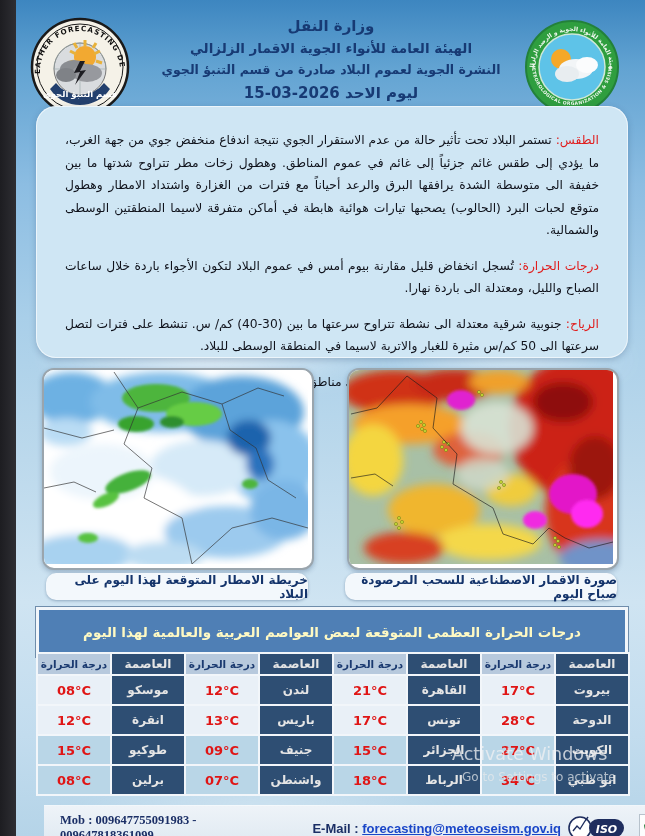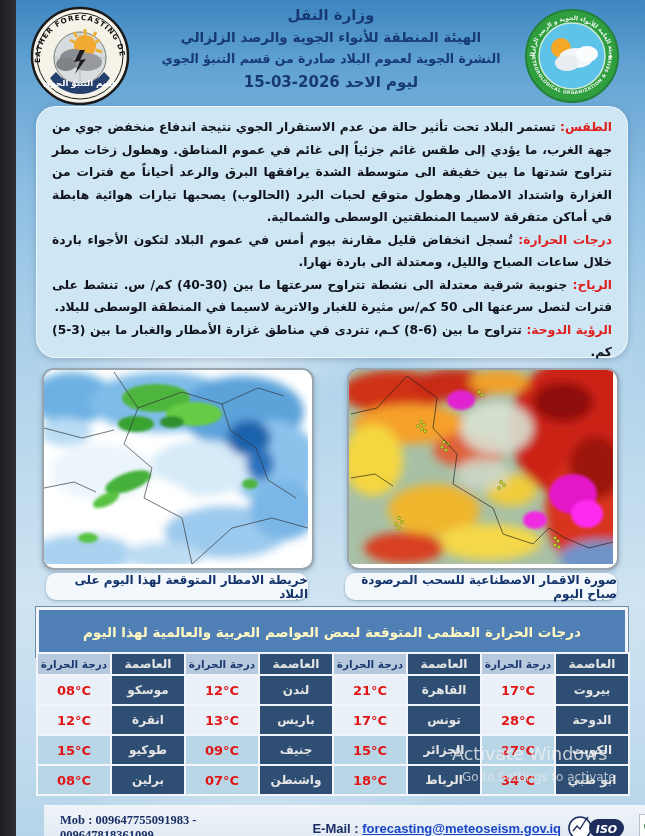--- a/index.html
+++ b/index.html
@@ -3,34 +3,34 @@
 <meta charset="utf-8">
 <style>
   html,body{margin:0;padding:0;}
   body{font-family:"DejaVu Sans",sans-serif;}
   .page{position:relative;width:645px;height:836px;overflow:hidden;
     background:linear-gradient(180deg,#3d86c0 0%,#62a3d2 8%,#8cbde2 22%,#a9cfe9 38%,#bcd9ec 55%,#cfe4f2 72%,#c2dcee 88%,#b5d4e8 100%);}
   .cloud{position:absolute;border-radius:50%;filter:blur(12px);background:radial-gradient(ellipse,rgba(255,255,255,.75),rgba(255,255,255,0) 70%);}
   .edge-strip{position:absolute;left:0;top:0;width:16px;height:836px;background:linear-gradient(90deg,#1d1d21,#2e2e33);z-index:30;}
 
   
-  .hdr{position:absolute;left:16px;top:0;width:547px;height:102px;z-index:5;}
+  .hdr{position:absolute;left:16px;top:11px;width:547px;height:102px;z-index:5;}
   .hdr-titles{position:absolute;left:120px;top:4px;width:390px;text-align:center;color:#173a74;direction:rtl;}
   .hl1{font-size:15px;font-weight:bold;line-height:22px;}
   .hl2{font-size:13.5px;font-weight:bold;line-height:22px;}
   .hl3{font-size:12.5px;font-weight:bold;line-height:22px;}
   .hl4{font-size:15px;font-weight:bold;line-height:24px;}
   .logo-left{position:absolute;left:14px;top:6px;width:100px;height:100px;}
   .logo-right{position:absolute;left:508px;top:8px;width:96px;height:96px;}
 
   
   .panel{position:absolute;left:36px;top:106px;width:592px;height:252px;background:#cfe6f4;
     border-radius:20px;box-shadow:inset 0 0 0 1px rgba(255,255,255,.6), 0 2px 6px rgba(30,60,100,.25);
     padding:10px 16px 0 16px;box-sizing:border-box;direction:rtl;z-index:5;}
-  .panel p{margin:0;font-size:12.3px;font-weight:bold;color:#10131c;line-height:22.5px;text-align:justify;}
+  .panel p{margin:13px;font-size:12.3px;font-weight:normal;color:#10131c;line-height:22.5px;text-align:justify;}
   .panel .lbl{color:#e01f1f;}
 
   
   .map-card{position:absolute;top:368px;width:268px;height:198px;border-radius:12px;border:2px solid #9aa5ad;
     overflow:hidden;background:#fff;box-shadow:0 2px 5px rgba(30,60,100,.3);z-index:5;}
   .map-left{left:42px;}
   .map-right{left:347px;}
   .map-card svg{display:block;}
   .caption{position:absolute;top:573px;height:27px;background:#f3f8fc;border-radius:10px;
     box-shadow:0 1px 3px rgba(30,60,100,.35);color:#14346b;font-size:12px;font-weight:bold;
@@ -76,21 +76,21 @@
 <div class="page">
 
   <div class="cloud" style="left:30px;top:322px;width:360px;height:70px;"></div>
   <div class="cloud" style="left:380px;top:330px;width:260px;height:60px;opacity:.7;"></div>
   <div class="cloud" style="left:60px;top:780px;width:400px;height:60px;opacity:.5;"></div>
   <div class="edge-strip"></div>
 
   <div class="hdr">
     <div class="hdr-titles">
       <div class="hl1">وزارة النقل</div>
-      <div class="hl2">الهيئة المنطقة للأنواء الجوية والرصد الزلزالي</div>
+      <div class="hl2">الهيئة العامة للأنواء الجوية الاقمار الزلزالي</div>
       <div class="hl3">النشرة الجوية لعموم البلاد صادرة من قسم التنبؤ الجوي</div>
       <div class="hl4">ليوم الاحد 2026-03-15</div>
     </div>
 
     <svg class="logo-left" viewBox="0 0 100 100">
       <circle cx="50" cy="50" r="48" fill="#f5f2e8" stroke="#1a1a1a" stroke-width="2.5"></circle>
       <circle cx="50" cy="50" r="43" fill="none" stroke="#1a1a1a" stroke-width="1"></circle>
       <circle cx="50" cy="52" r="26" fill="#d9dcdf" stroke="#777" stroke-width="1"></circle>
       <path d="M24,52 a26,26 0 0 1 52,0" fill="none" stroke="#9aa" stroke-width=".6"></path>
       <line x1="50" y1="26" x2="50" y2="78" stroke="#9aa" stroke-width=".6"></line>

